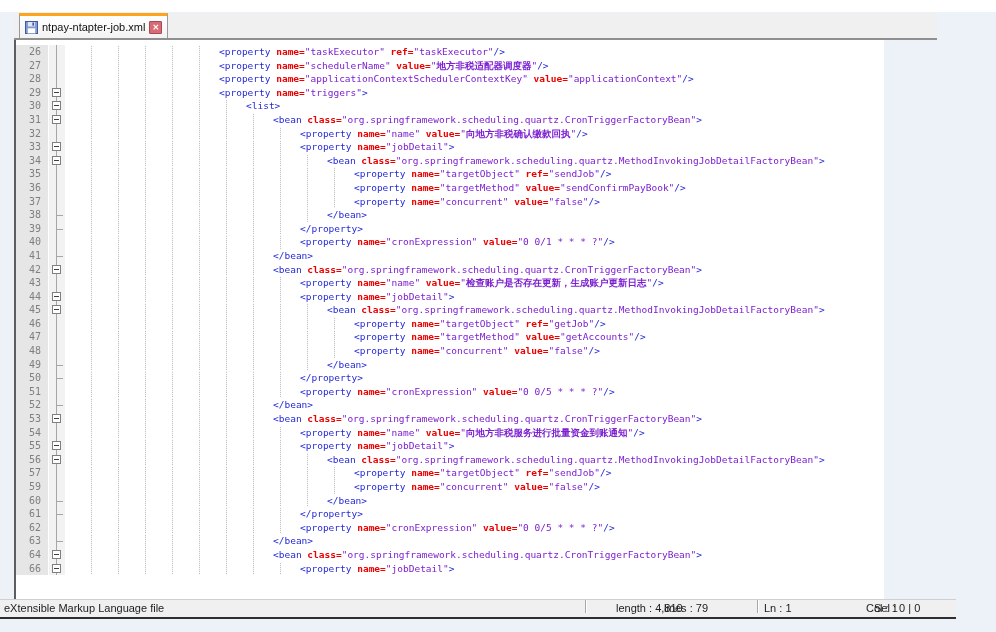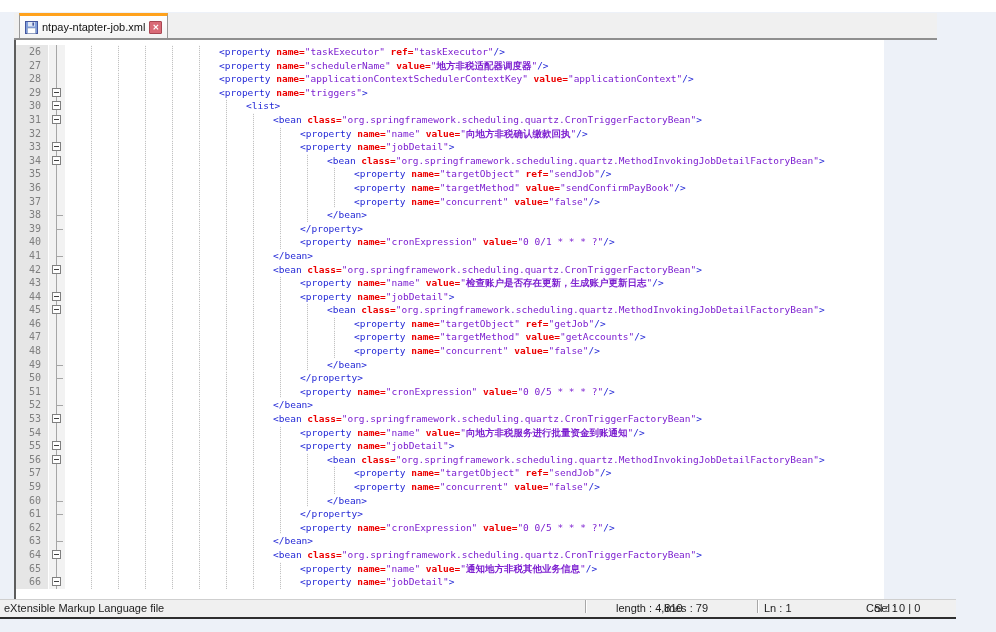--- a/index.html
+++ b/index.html
@@ -324,25 +324,20 @@
           <span class="code"><span class="ind" style="width: 208px;"></span><span class="tk-g">&lt;/bean&gt;</span></span>
         </div>
         <div class="row">
           <span class="gut">64</span>
           <span class="fold fold-box">
             <span class="fbox"></span>
           </span>
           <span class="code"><span class="ind" style="width: 208px;"></span><span class="tk-g">&lt;bean </span><span class="tk-a">class=</span><span class="tk-v">"org.springframework.scheduling.quartz.CronTriggerFactoryBean"</span><span class="tk-g">&gt;</span></span>
         </div>
         <div class="row">
-          <span class="gut">65</span>
-          <span class="fold fold-none"></span>
-          <span class="code"><span class="ind" style="width: 235px;"></span><span class="tk-g">&lt;property </span><span class="tk-a">name=</span><span class="tk-v">"name"</span><span class="tk-a"> value=</span><span class="tk-v">"</span><span class="tk-c">通知地方非税其他业务信息</span><span class="tk-v">"</span><span class="tk-g">/&gt;</span></span>
-        </div>
-        <div class="row">
           <span class="gut">66</span>
           <span class="fold fold-box">
             <span class="fbox"></span>
           </span>
           <span class="code"><span class="ind" style="width: 235px;"></span><span class="tk-g">&lt;property </span><span class="tk-a">name=</span><span class="tk-v">"jobDetail"</span><span class="tk-g">&gt;</span></span>
         </div>
       </div>
   </div>
 
   <div class="statusbar">

